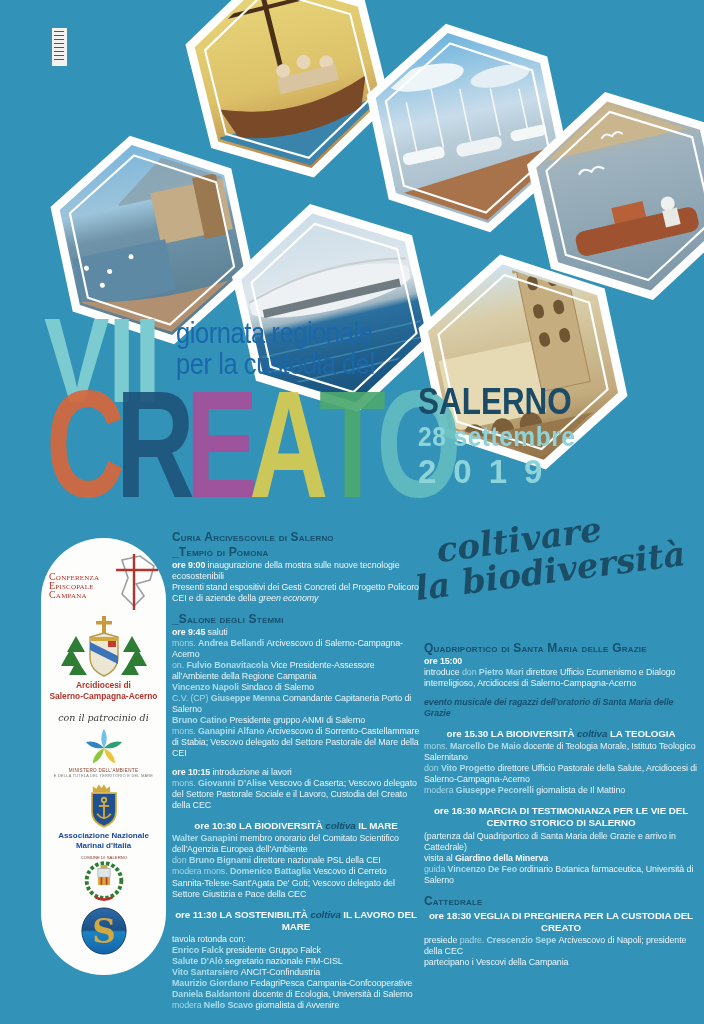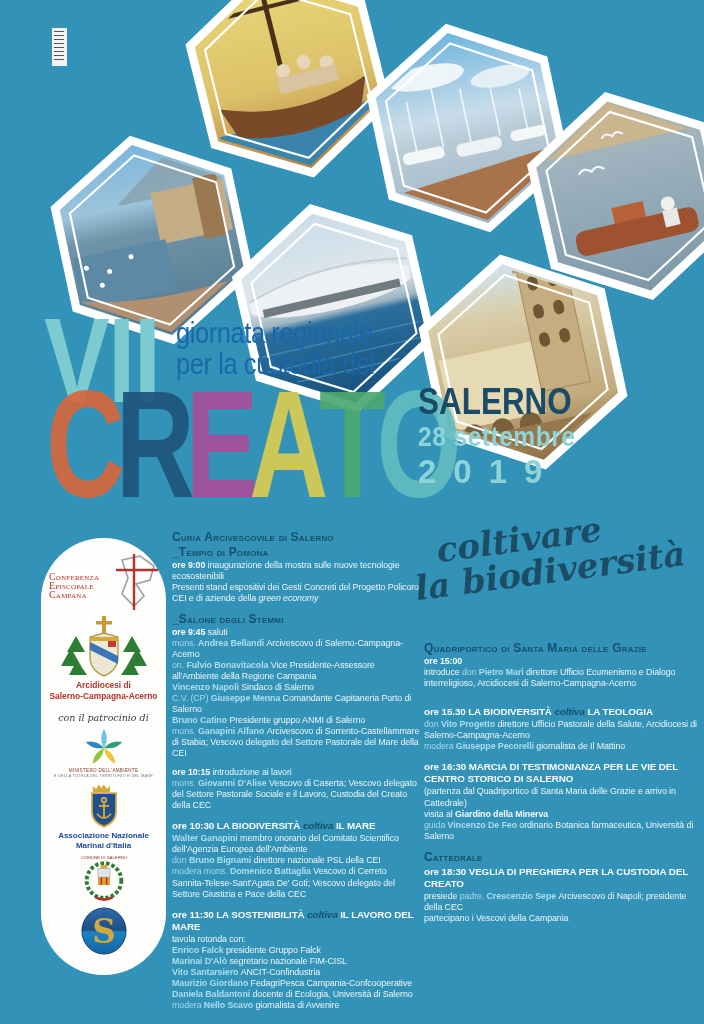--- a/index.html
+++ b/index.html
@@ -50,21 +50,21 @@
   .sp-anmi-cap{top:293px;font-size:8px;font-weight:700;color:#1c4ba0;line-height:1.2;}
   .sp-comune{top:314px;height:52px;}
   .sp-s{top:368px;height:50px;}
   .capsule svg{display:inline-block;}
   
   .col{position:absolute;font-size:8.9px;line-height:1.24;color:#eef6f9;letter-spacing:-.1px;}
   .colL{left:172px;top:530px;width:248px;}
   .colR{left:424px;top:641px;width:274px;}
   .pline{min-height:3px;}
   .pline.gap{height:8px;}
-  .pline.hdr{font-size:9.8px;margin:1px 0;}
+  .pline.hdr{font-size:9.8px;margin:1px 0;text-align:center;}
   .s-v{color:#15506f;font-weight:700;font-variant:small-caps;font-size:12px;letter-spacing:.2px;text-align:right;}
   .s-t{color:#f8fbfd;font-weight:700;}
   .s-w{color:#eef6f9;}
   .s-r{color:#a5d9e9;}
   .s-n{color:#abdeee;font-weight:700;}
   .s-c{color:#15506f;font-weight:700;font-style:italic;}
   .s-i{font-style:italic;}
 </style>
 </head>
 <body>
@@ -369,33 +369,35 @@
       <div class="pline"><span class="s-r">mons. </span><span class="s-n">Giovanni D'Alise </span><span class="s-w">Vescovo di Caserta; Vescovo delegato del Settore Pastorale Sociale e il Lavoro, Custodia del Creato della CEC</span></div>
       <div class="pline gap"></div>
       <div class="pline hdr"><span class="s-t">ore 10:30 LA BIODIVERSITÀ </span><span class="s-c">coltiva</span><span class="s-t"> IL MARE</span></div>
       <div class="pline"><span class="s-n">Walter Ganapini </span><span class="s-w">membro onorario del Comitato Scientifico dell'Agenzia Europea dell'Ambiente</span></div>
       <div class="pline"><span class="s-r">don </span><span class="s-n">Bruno Bignami </span><span class="s-w">direttore nazionale PSL della CEI</span></div>
       <div class="pline"><span class="s-r">modera mons. </span><span class="s-n">Domenico Battaglia </span><span class="s-w">Vescovo di Cerreto Sannita-Telese-Sant'Agata De' Goti; Vescovo delegato del Settore Giustizia e Pace della CEC</span></div>
       <div class="pline gap"></div>
       <div class="pline hdr"><span class="s-t">ore 11:30 LA SOSTENIBILITÀ </span><span class="s-c">coltiva</span><span class="s-t"> IL LAVORO DEL MARE</span></div>
       <div class="pline"><span class="s-w">tavola rotonda con:</span></div>
       <div class="pline"><span class="s-n">Enrico Falck </span><span class="s-w">presidente Gruppo Falck</span></div>
-      <div class="pline"><span class="s-n">Marinai D'Alò </span><span class="s-w">segretario nazionale FIM-CISL</span></div>
+      <div class="pline"><span class="s-n">Salute D'Alò </span><span class="s-w">segretario nazionale FIM-CISL</span></div>
       <div class="pline"><span class="s-n">Vito Santarsiero </span><span class="s-w">ANCIT-Confindustria</span></div>
       <div class="pline"><span class="s-n">Maurizio Giordano </span><span class="s-w">FedagriPesca Campania-Confcooperative</span></div>
       <div class="pline"><span class="s-n">Daniela Baldantoni </span><span class="s-w">docente di Ecologia, Università di Salerno</span></div>
       <div class="pline"><span class="s-r">modera </span><span class="s-n">Nello Scavo </span><span class="s-w">giornalista di Avvenire</span></div>
     </div>
   <div class="col colR">
       <div class="pline"><span class="s-v">Quadriportico di Santa Maria delle Grazie</span></div>
       <div class="pline"><span class="s-t">ore 15:00</span></div>
       <div class="pline"><span class="s-w">introduce </span><span class="s-r">don </span><span class="s-n">Pietro Mari </span><span class="s-w">direttore Ufficio Ecumenismo e Dialogo interreligioso, Arcidiocesi di Salerno-Campagna-Acerno</span></div>
       <div class="pline gap"></div>
+      <div class="pline"><span class="s-c">evento musicale dei ragazzi dell'oratorio di Santa Maria delle Grazie</span></div>
       <div class="pline gap"></div>
       <div class="pline hdr"><span class="s-t">ore 15.30 LA BIODIVERSITÀ </span><span class="s-c">coltiva</span><span class="s-t"> LA TEOLOGIA</span></div>
+      <div class="pline"><span class="s-r">mons. </span><span class="s-n">Marcello De Maio </span><span class="s-w">docente di Teologia Morale, Istituto Teologico Salernitano</span></div>
       <div class="pline"><span class="s-r">don </span><span class="s-n">Vito Progetto </span><span class="s-w">direttore Ufficio Pastorale della Salute, Arcidiocesi di Salerno-Campagna-Acerno</span></div>
       <div class="pline"><span class="s-r">modera </span><span class="s-n">Giuseppe Pecorelli </span><span class="s-w">giornalista de Il Mattino</span></div>
       <div class="pline gap"></div>
       <div class="pline hdr"><span class="s-t">ore 16:30 MARCIA DI TESTIMONIANZA PER LE VIE DEL CENTRO STORICO DI SALERNO</span></div>
       <div class="pline"><span class="s-w">(partenza dal Quadriportico di Santa Maria delle Grazie e arrivo in Cattedrale)</span></div>
       <div class="pline"><span class="s-w">visita al </span><span class="s-t">Giardino della Minerva</span></div>
       <div class="pline"><span class="s-r">guida </span><span class="s-n">Vincenzo De Feo </span><span class="s-w">ordinario Botanica farmaceutica, Università di Salerno</span></div>
       <div class="pline gap"></div>
       <div class="pline"><span class="s-v">Cattedrale</span></div>
       <div class="pline hdr"><span class="s-t">ore 18:30 VEGLIA DI PREGHIERA PER LA CUSTODIA DEL CREATO</span></div>

